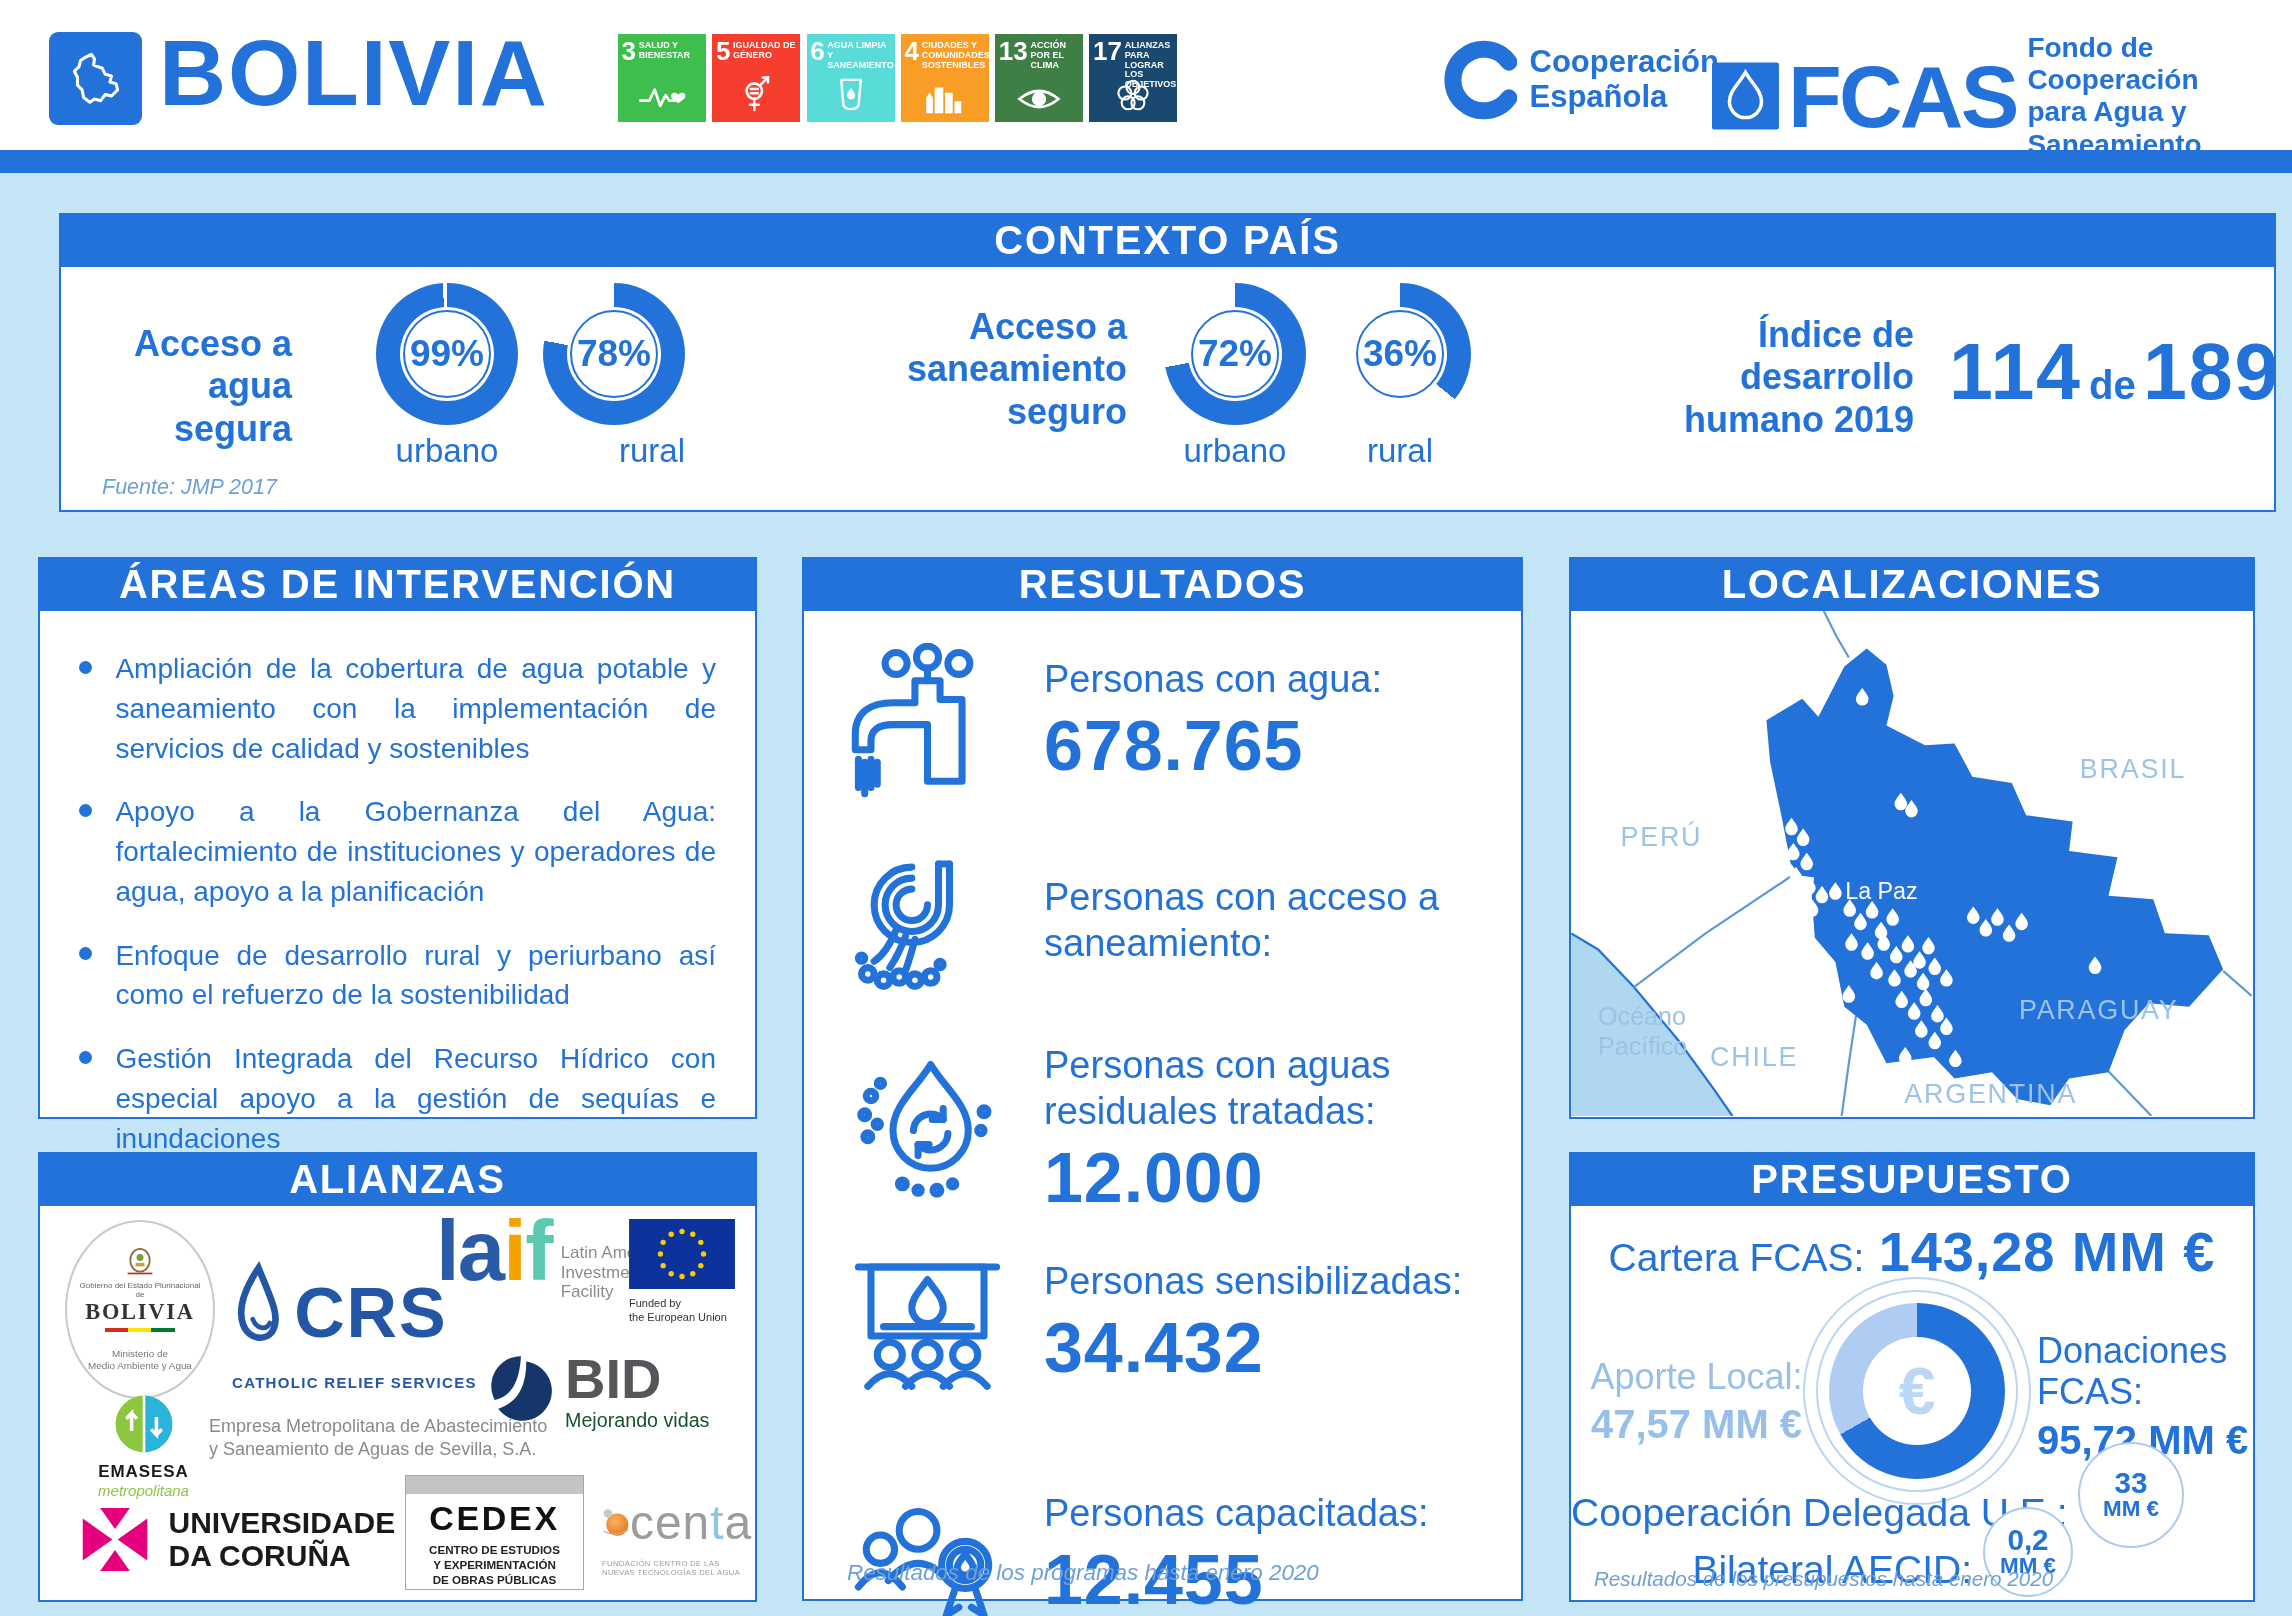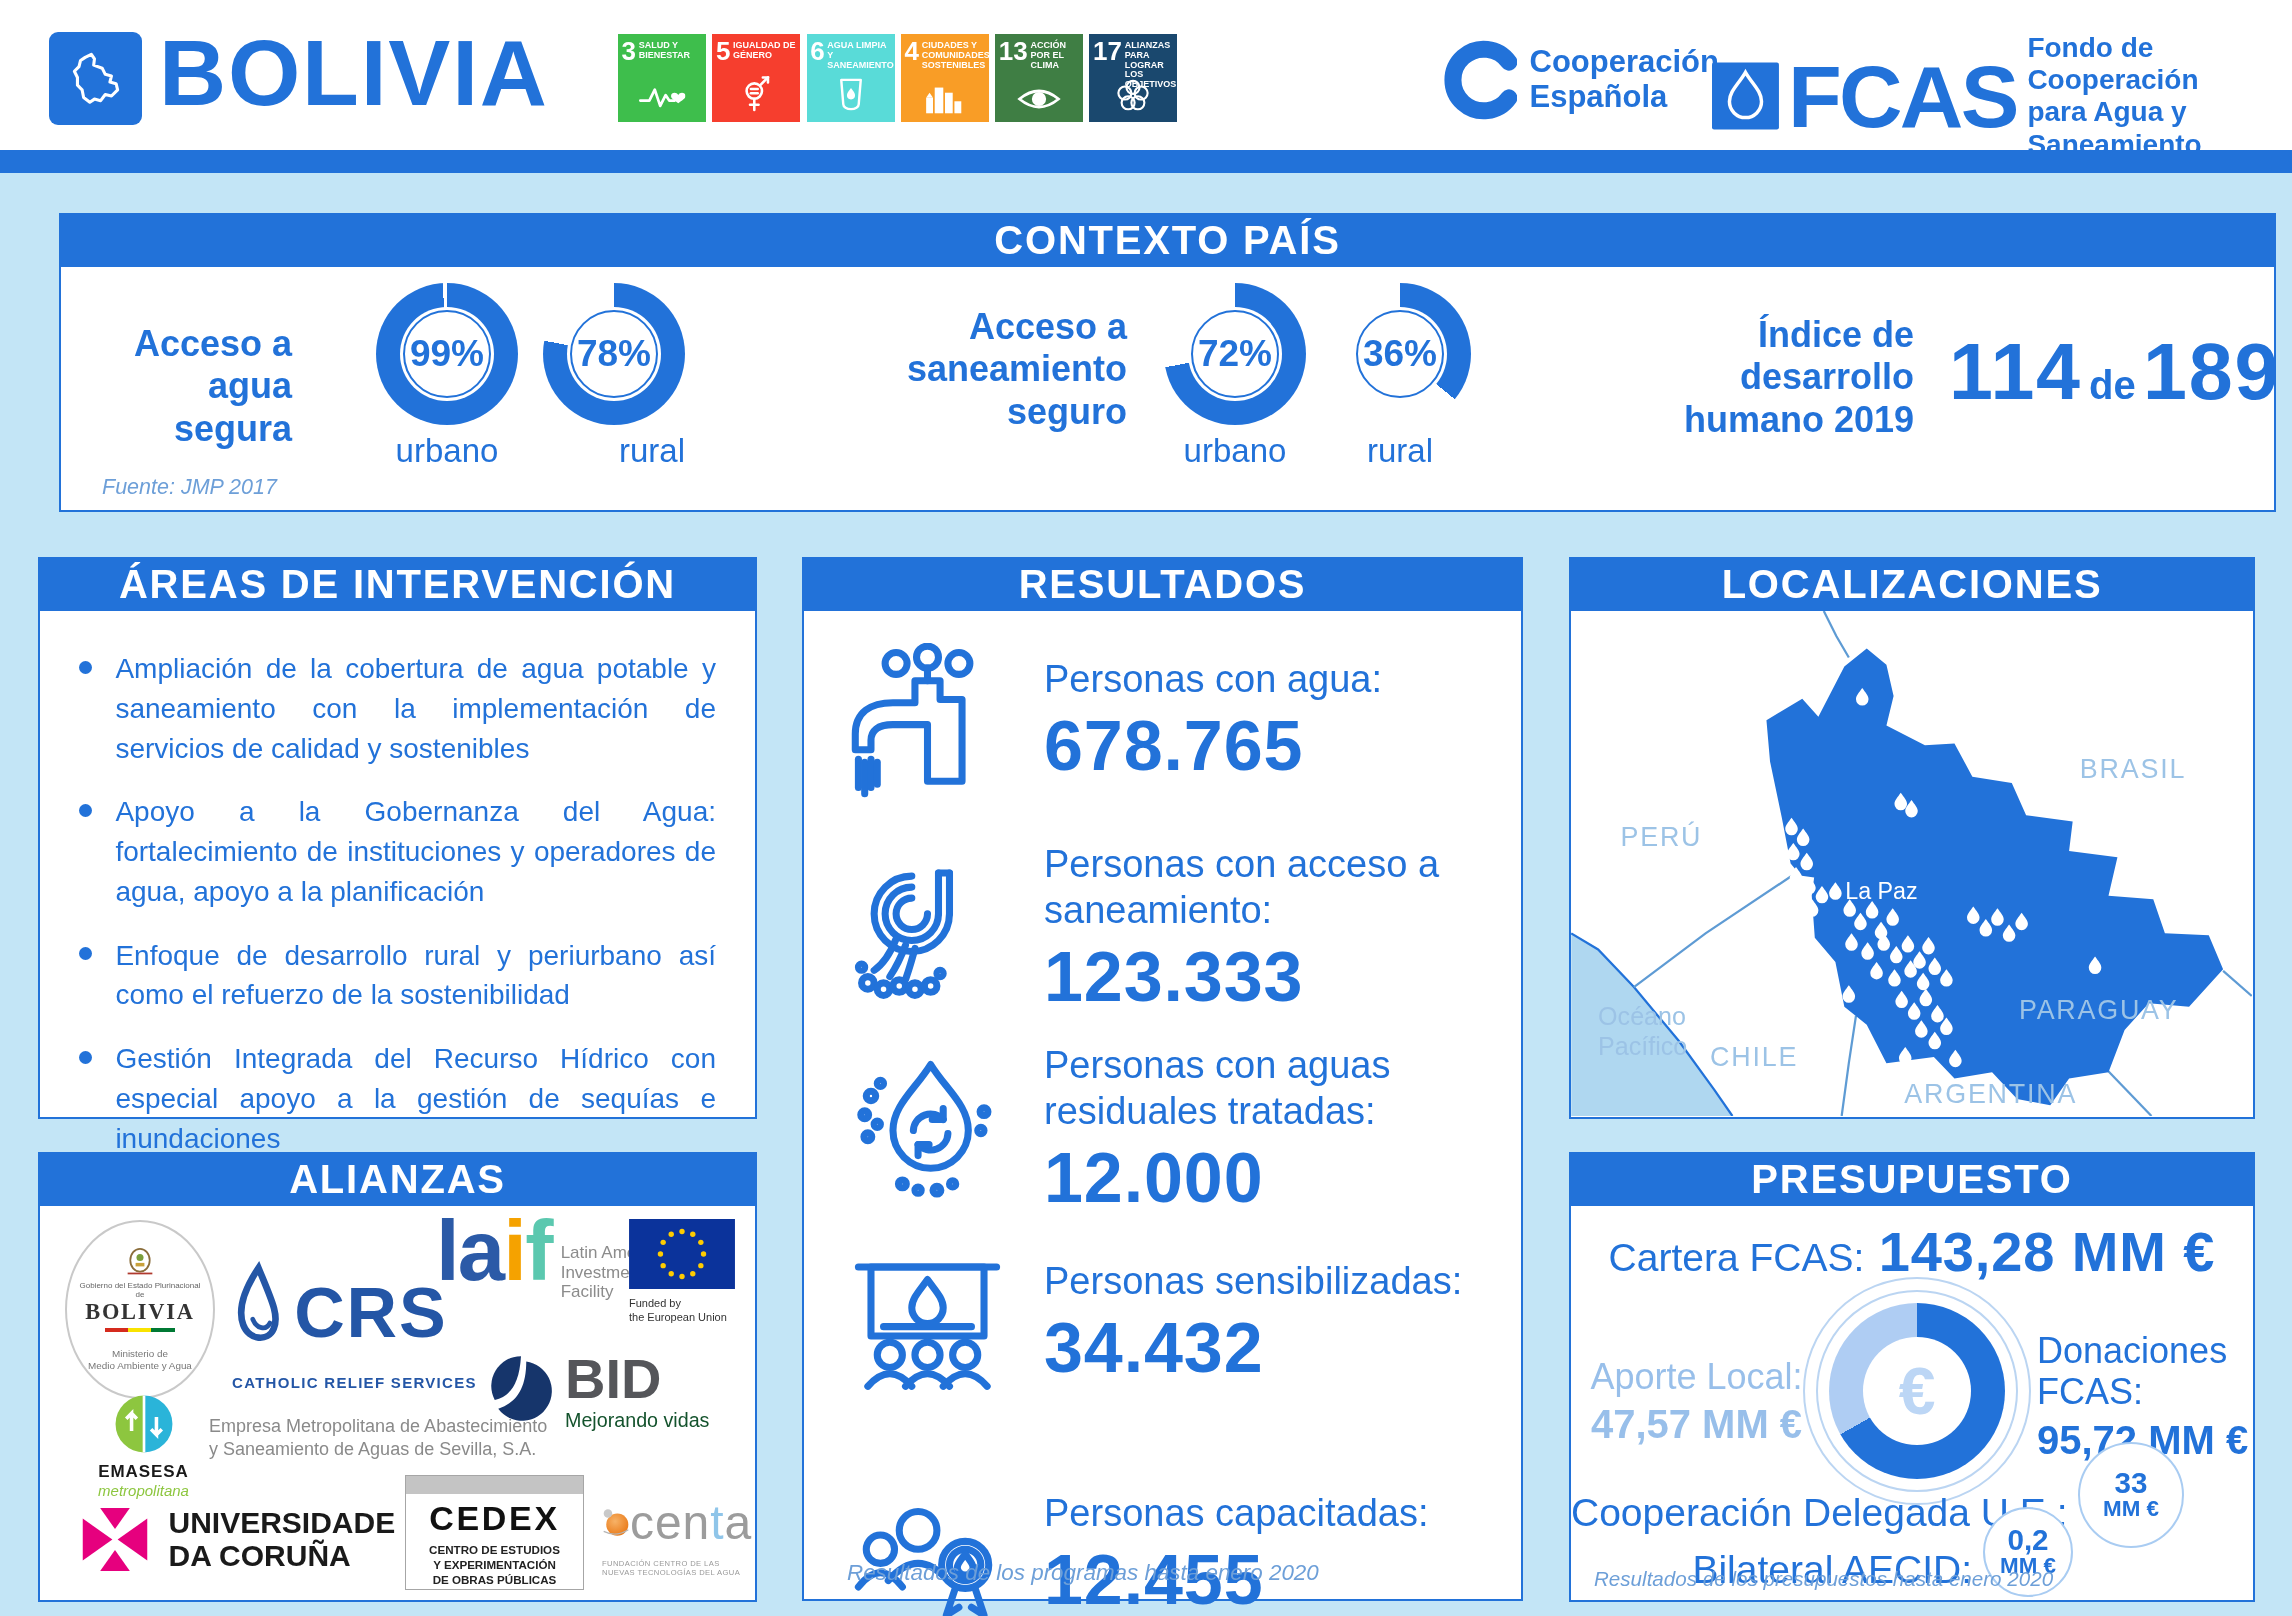--- a/index.html
+++ b/index.html
@@ -376,21 +376,20 @@
               <circle cx="22" cy="88" r="4"></circle>
               <circle cx="32" cy="86" r="4"></circle>
               <circle cx="42" cy="88" r="4"></circle>
               <circle cx="52" cy="86" r="4"></circle>
             <circle cx="8" cy="74" r="2"></circle>
               <circle cx="58" cy="78" r="2"></circle>
           </svg>
         </div>
         <div>
           <div class="res-label">Personas con acceso a saneamiento:</div>
-          <div class="res-value">123.333</div>
         </div>
       </div>
 
       <div class="res-row" style="top:432px;">
         <div class="res-icon">
           <svg width="157" height="157" viewBox="0 0 100 100" fill="none" stroke="#2272D9" stroke-width="4.5" stroke-linecap="round" stroke-linejoin="round">
             <path d="M52,8 C62,24 76,34 76,50 A24,24 0 1 1 28,50 C28,34 42,24 52,8 Z"></path>
             <path d="M41,50 a11,11 0 0 1 19,-7"></path>
               <polyline points="60,36 60,43 53,43"></polyline>
             <path d="M63,52 a11,11 0 0 1 -19,7"></path>

